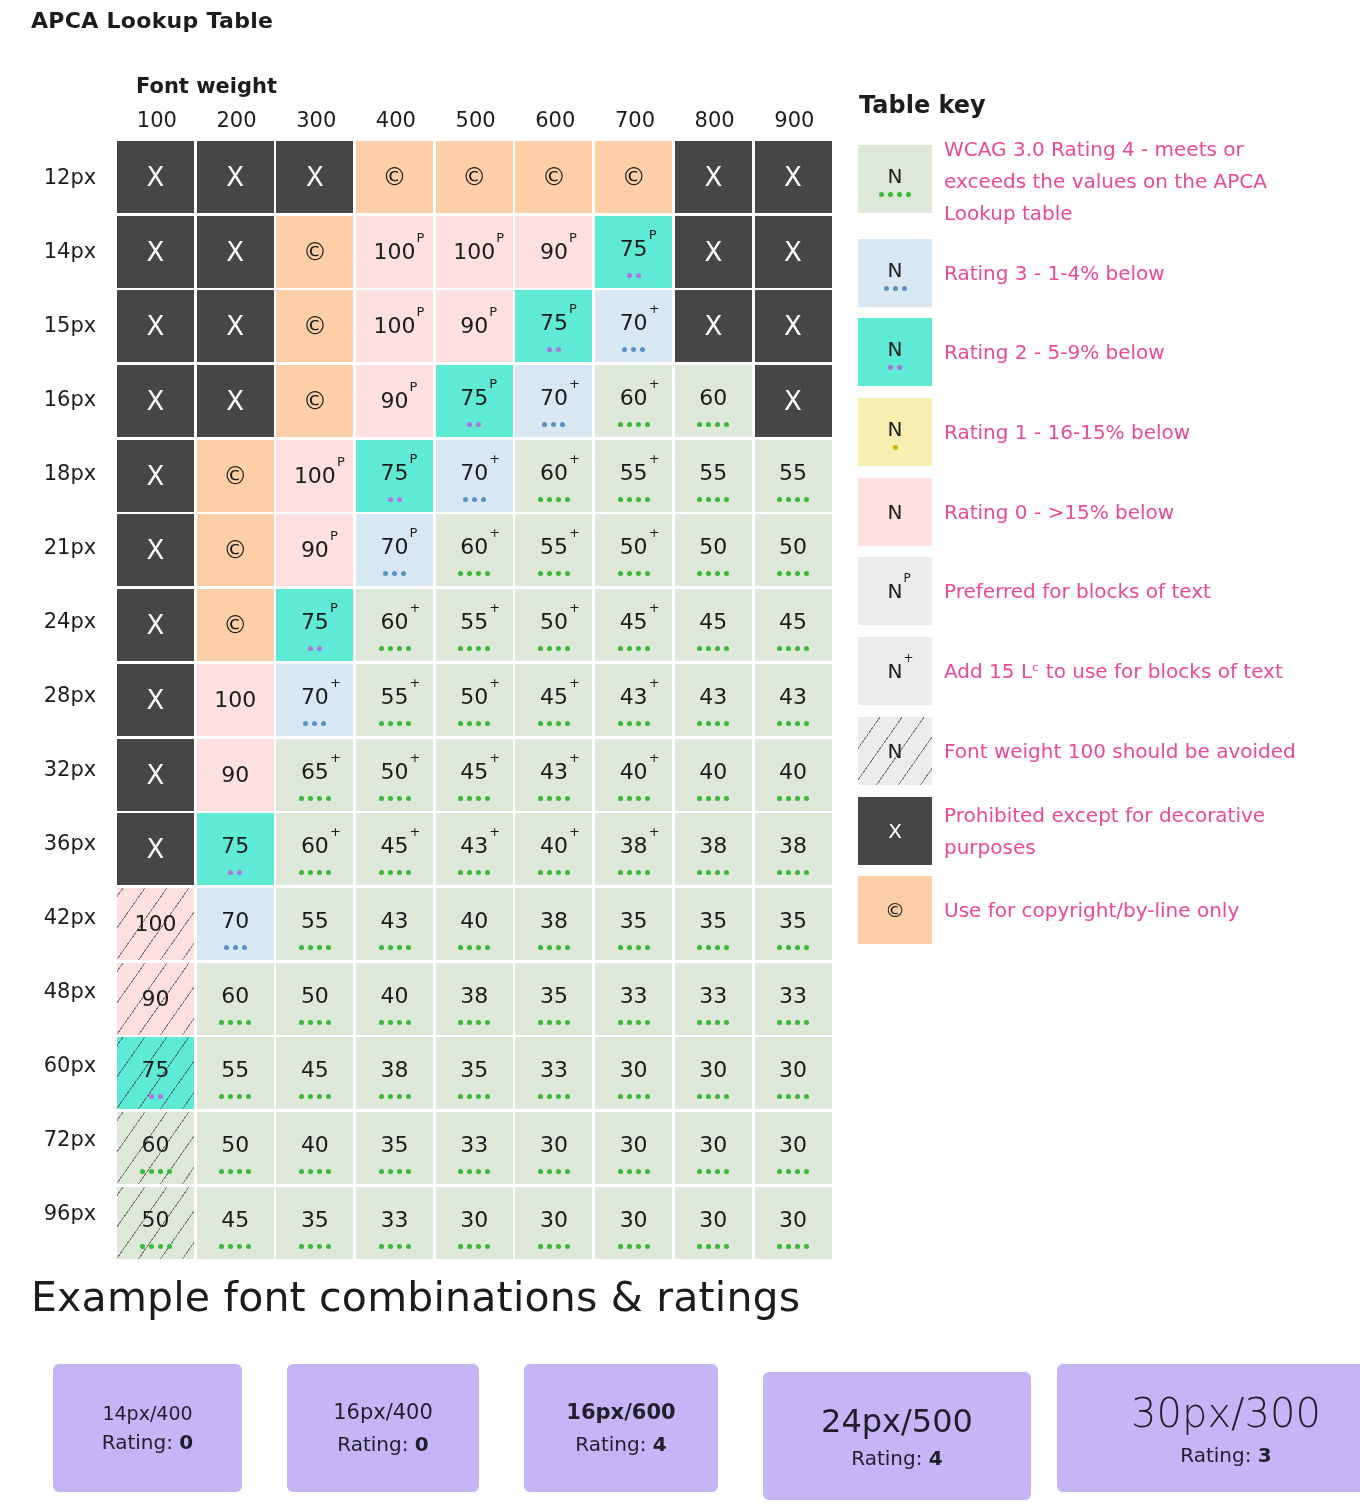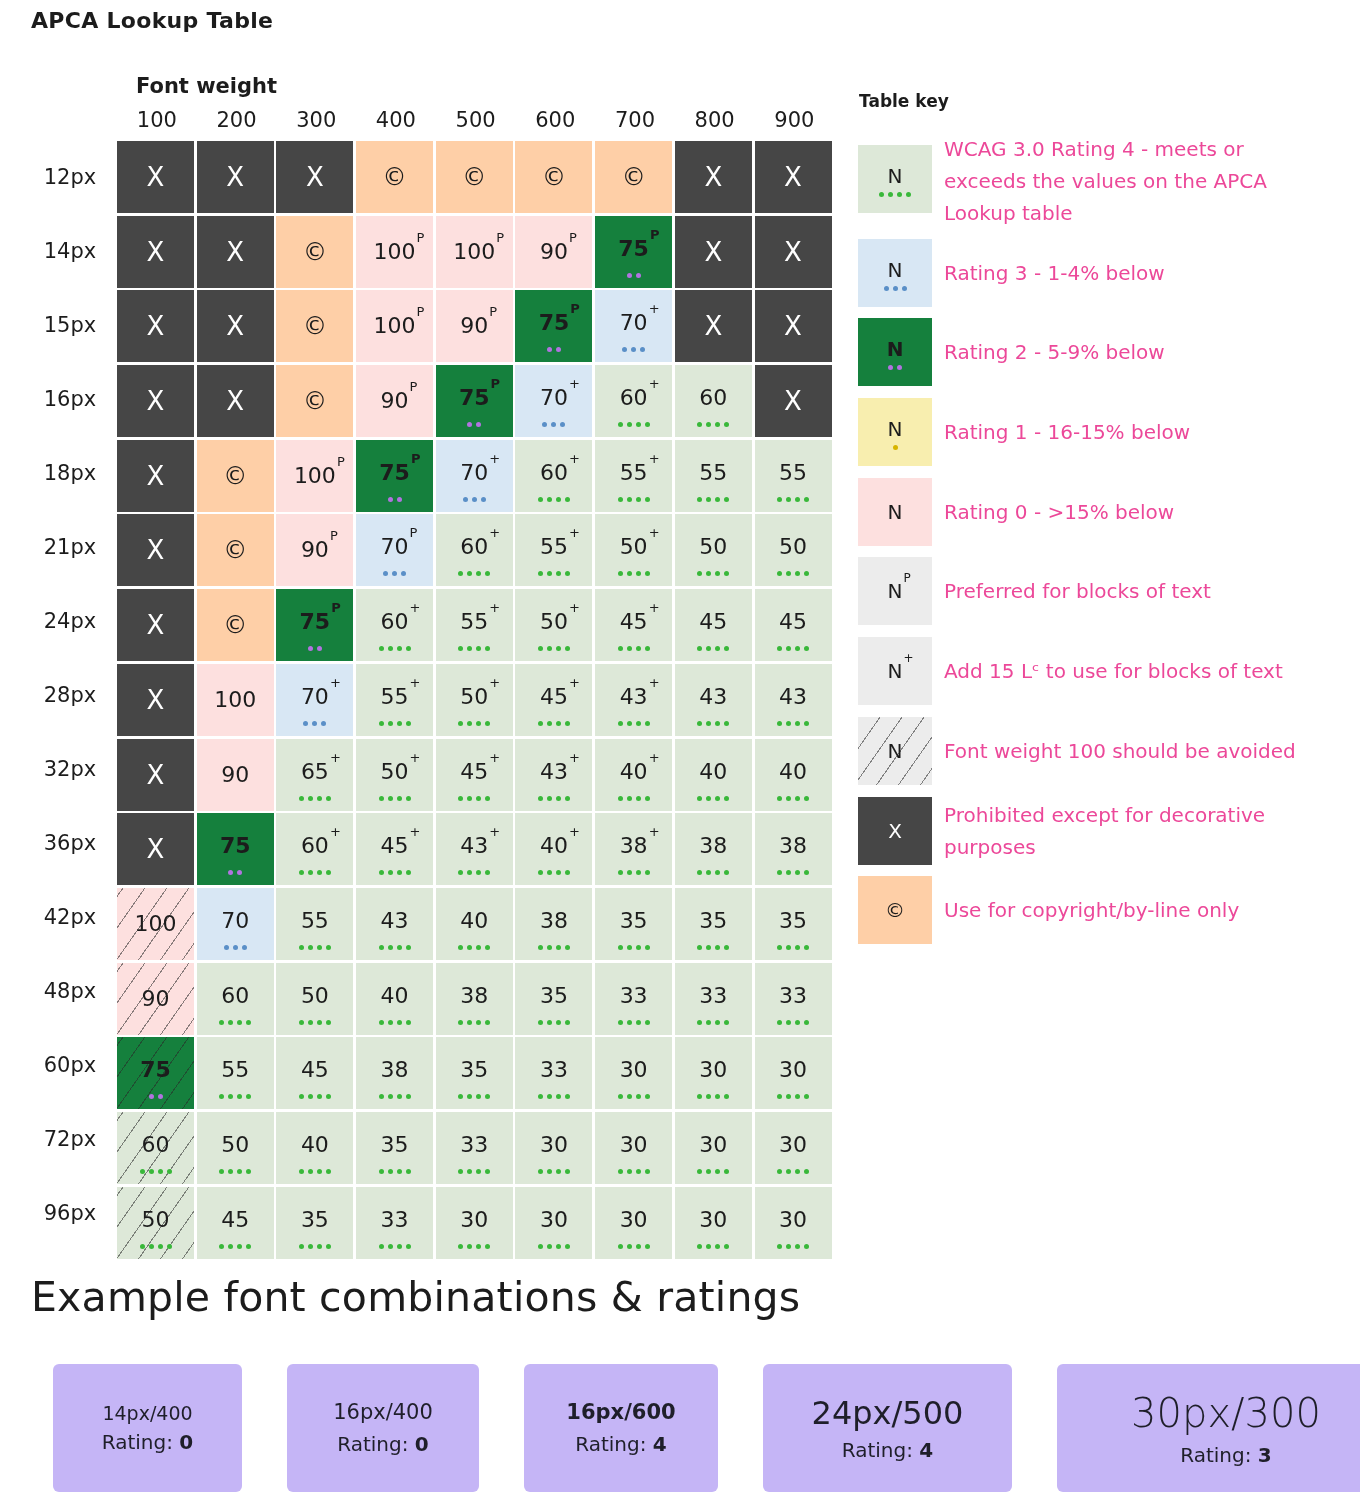--- a/index.html
+++ b/index.html
@@ -21,33 +21,33 @@
   .cell .num { position: relative; display: inline-block; line-height: 1; margin-top: -6px; }
   .cell .sup { position: absolute; top: -10px; left: 100%; font-size: 13px; margin-left: 1px; }
   .cell .dots { position: absolute; left: 0; right: 0; bottom: 10px; display: flex; justify-content: center; gap: 4px; }
   .cell .dots i { width: 5px; height: 5px; border-radius: 50%; display: block; }
   .cell.no-dots .num { margin-top: 0; }
 
   .bg-X { background: #464646; color: #ffffff; }
   .bg-C { background: #fecfa7; }
   .bg-r4 { background: #dde8d8; }
   .bg-r3 { background: #d8e7f4; }
-  .bg-r2 { background: #15803d; font-weight: bold; }
+  .bg-r2 { background: #5eead4; }
   .bg-r1 { background: #f8eeaf; }
   .bg-r0 { background: #fde0df; }
   .bg-g  { background: #ececec; }
   .hatch { background-image: repeating-linear-gradient(-55deg, transparent 0 9px, rgba(40,40,40,0.55) 9px 10px, transparent 10px 18px); }
   .d4 { background: #39b83a; }
   .d3 { background: #5a8fc7; }
   .d2 { background: #b173e0; }
   .d1 { background: #d7b400; }
   .cell.X .num { font-size: 26px; margin-top: 0; }
   .cell.C .num { font-size: 24px; margin-top: 0; }
 
-  .key-title { position: absolute; left: 859px; top: 91px; font-size: 17px; font-weight: bold; }
+  .key-title { position: absolute; left: 859px; top: 91px; font-size: 24px; font-weight: bold; }
   .key { position: absolute; left: 858px; top: 141px; width: 480px; }
   .key-row { position: absolute; left: 0; display: flex; align-items: center; width: 480px; }
   .key-swatch { position: relative; width: 74px; height: 68px; flex: 0 0 74px; display: flex; align-items: center; justify-content: center; font-size: 20px; }
   .key-swatch .num { position: relative; margin-top: -6px; display: inline-block; line-height: 1; }
   .key-swatch .sup { position: absolute; top: -9px; left: 100%; font-size: 12px; margin-left: 1px; }
   .key-swatch .dots { position: absolute; left: 0; right: 0; bottom: 16px; display: flex; justify-content: center; gap: 4px; }
   .key-swatch .dots i { width: 5px; height: 5px; border-radius: 50%; display: block; }
   .key-swatch.plain .num { margin-top: 0; }
   .key-text { margin-left: 12px; font-size: 20px; line-height: 32px; color: #ec4899; }
 
@@ -1116,20 +1116,20 @@
   <div class="rating" style="font-size:20px;"><span>Rating:</span> <b>0</b></div>
 </div>
 <div class="card" style="left:287px;width:192px;">
   <div class="spec" style="font-size:21px;font-weight:400;">16px/400</div>
   <div class="rating" style="font-size:20px;"><span>Rating:</span> <b>0</b></div>
 </div>
 <div class="card" style="left:524px;width:194px;">
   <div class="spec" style="font-size:21px;font-weight:bold;">16px/600</div>
   <div class="rating" style="font-size:20px;"><span>Rating:</span> <b>4</b></div>
 </div>
-<div class="card" style="left:763px;width:249px;">
+<div class="card" style="left:763px;width:268px;margin-top:8px;">
   <div class="spec" style="font-size:32px;font-weight:500;">24px/500</div>
   <div class="rating" style="font-size:20px;"><span>Rating:</span> <b>4</b></div>
 </div>
 <div class="card" style="left:1057px;width:338px;">
   <div class="spec" style="font-size:40px;font-weight:300;">30px/300</div>
   <div class="rating" style="font-size:20px;"><span>Rating:</span> <b>3</b></div>
 </div>
 
 </body></html>

